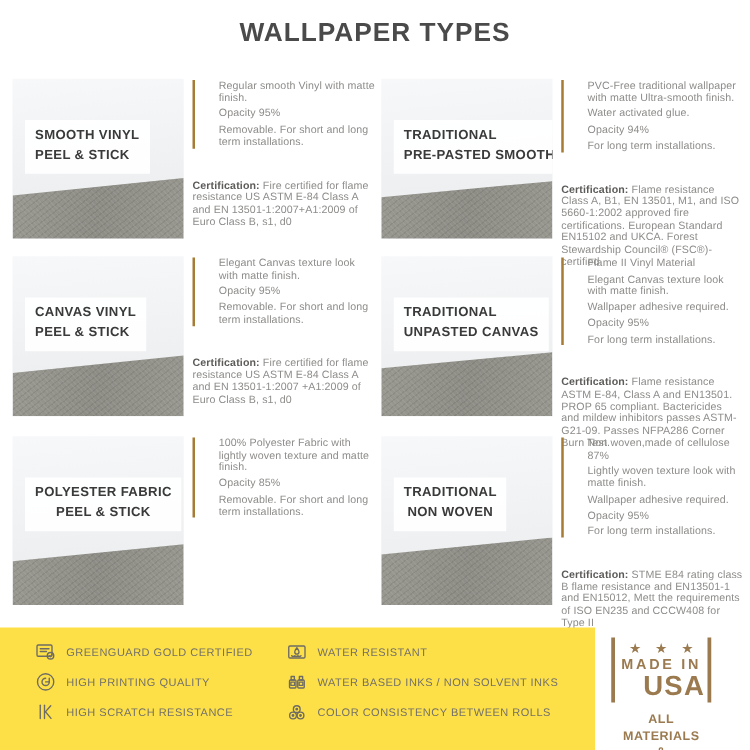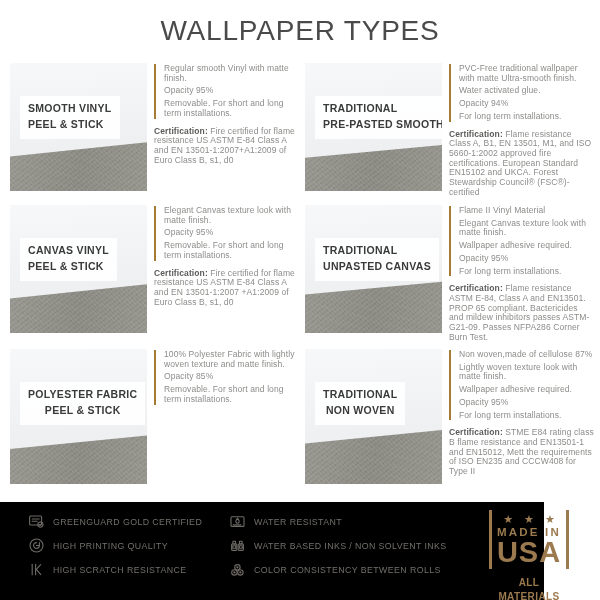--- a/index.html
+++ b/index.html
@@ -4,21 +4,21 @@
 <style>
   html,body{margin:0;padding:0;}
   body{
     width:600px;height:600px;position:relative;overflow:hidden;
     background:#ffffff;
     font-family:"Liberation Sans", sans-serif;
     -webkit-font-smoothing:antialiased;
   }
   .page-title{
     position:absolute;top:15px;left:0;width:600px;text-align:center;
-    font-size:28px;font-weight:400;color:#4a4a4a;letter-spacing:.8px;
+    font-size:21px;font-weight:700;color:#4a4a4a;letter-spacing:.8px;
   }
   
   .cell{position:absolute;display:flex;}
   #cell-0{left:10px;top:63px;width:290px;}
   #cell-1{left:305px;top:63px;width:289px;}
   #cell-2{left:10px;top:205px;width:290px;}
   #cell-3{left:305px;top:205px;width:289px;}
   #cell-4{left:10px;top:349px;width:290px;}
   #cell-5{left:305px;top:349px;width:289px;}
 
@@ -43,43 +43,43 @@
     background:rgba(255,255,255,.93);
     padding:5px 8px 6px 8px;
     font-size:10.5px;font-weight:700;color:#3a3a3a;
     letter-spacing:.3px;line-height:1.5;white-space:nowrap;margin-top:24px;
   }
   .textcol{
     flex:1;margin-left:7px;padding-top:1px;
     font-size:8.5px;line-height:9.7px;color:#8d8c8a;letter-spacing:.1px;
   }
   .desc{border-left:2px solid #a67b35;padding-left:7px;}
-  .desc p{margin:0 0 3px 1px;}
+  .desc p{margin:0 0 3px 12px;}
   .desc p:last-child{margin-bottom:0;}
-  .cert{margin-top:8px;}
+  .cert{margin-top:25px;}
   .cert-label{font-weight:700;color:#5d5c5a;}
 
   
   .footer{
-    position:absolute;left:0;bottom:0;width:544px;height:98px;
-    background:#000000;
+    position:absolute;left:0;bottom:0;width:476px;height:98px;
+    background:#fde047;
   }
   .feat-col{position:absolute;top:11px;display:flex;flex-direction:column;gap:7px;}
   .col-a{left:28px;}
   .col-b{left:229px;}
   .feat{display:flex;align-items:center;gap:8px;
     font-size:8.8px;letter-spacing:.4px;color:#73706a;}
   .feat svg{width:17px;height:17px;flex:none;stroke:#6e6b65;fill:none;
     stroke-width:1.1;stroke-linecap:round;stroke-linejoin:round;}
 
   .stamp-wrap{position:absolute;left:489px;top:8px;width:80px;text-align:center;color:#9a7a4e;}
   .stamp{border-left:3px solid #9a7a4e;border-right:3px solid #9a7a4e;padding:3px 2px 2px 2px;}
   .stars{font-size:11px;letter-spacing:4px;line-height:1.1;padding-left:4px;}
   .made-in{font-size:11.5px;font-weight:700;letter-spacing:2.2px;line-height:1.25;}
-  .usa{font-size:29px;font-weight:700;letter-spacing:1px;line-height:.95;}
+  .usa{font-size:22px;font-weight:700;letter-spacing:1px;line-height:.95;text-align:right;}
   .stamp-caption{margin-top:7px;font-size:10px;font-weight:700;letter-spacing:.4px;line-height:1.35;}
 </style>
 </head>
 <body>
 
 <div class="page-title">WALLPAPER TYPES</div>
 
 <div class="cell row1 cut-a" id="cell-0">
   <div class="sample">
     <div class="floor"></div>

